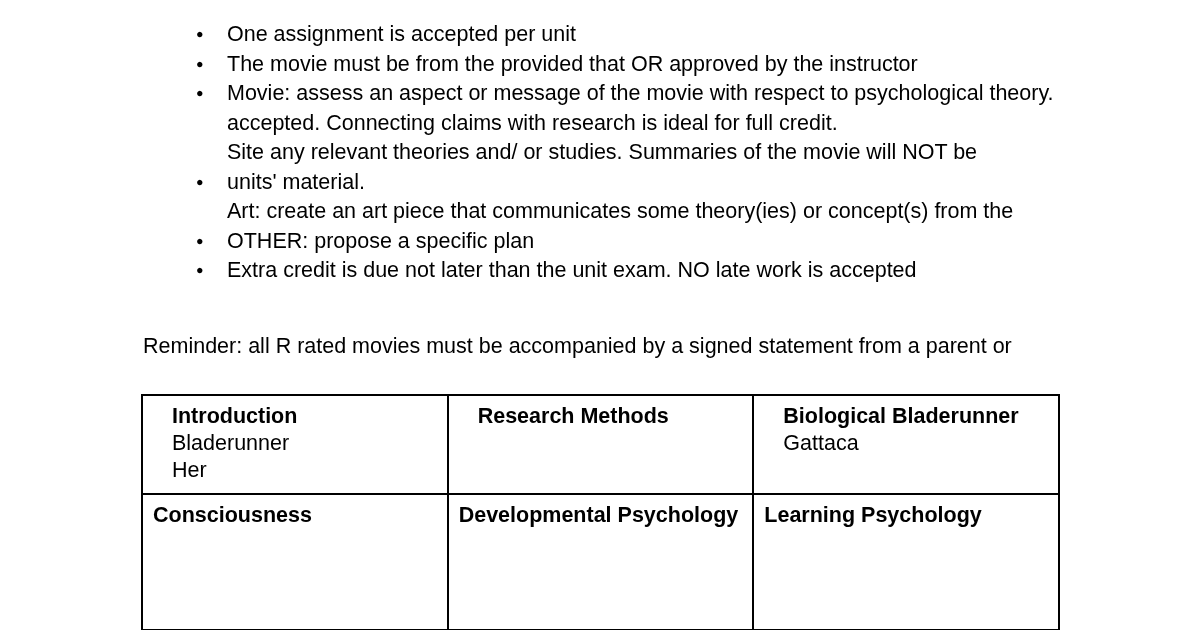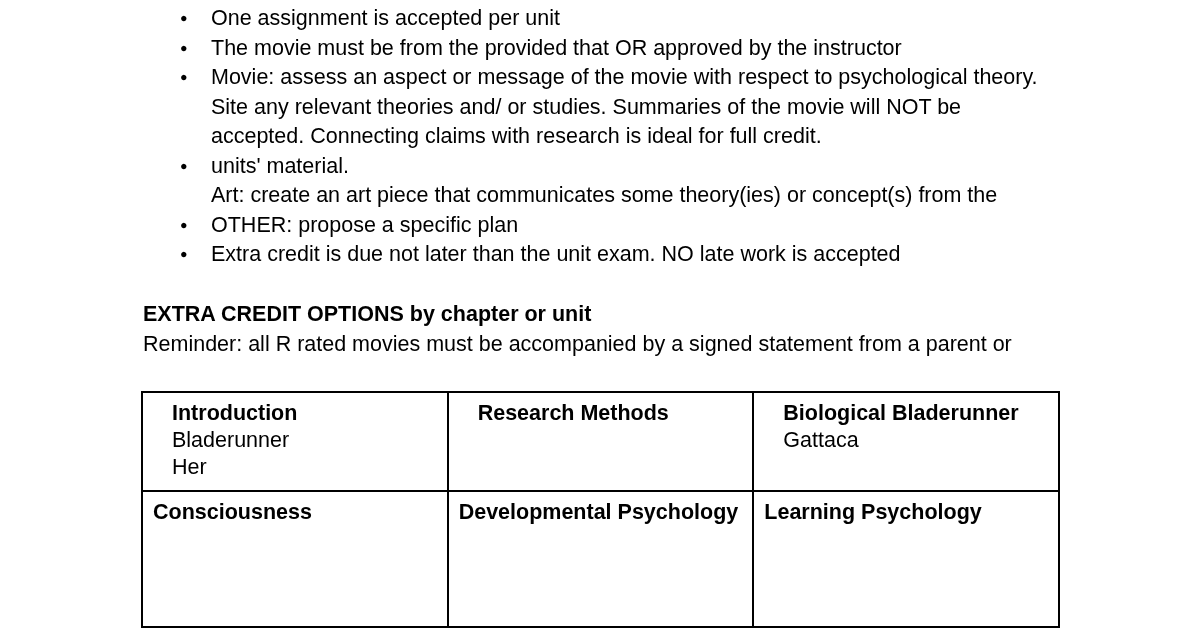--- a/index.html
+++ b/index.html
@@ -8,21 +8,21 @@
     height: 630px;
     overflow: hidden;
     background: #ffffff;
     color: #000000;
     font-family: "Liberation Sans", "DejaVu Sans", sans-serif;
     font-size: 21.5px;
     line-height: 29.5px;
   }
   .content { padding: 3px 0 0 143px; width: 960px; }
   .heading { font-weight: bold; white-space: nowrap; }
-  ul.bullets { list-style: none; margin: 1px; padding: 0; }
+  ul.bullets { list-style: none; margin: 17px; padding: 0; }
   ul.bullets > li { position: relative; padding-left: 67px; }
   ul.bullets > li::before {
     content: "\25CF";
     position: absolute;
     left: 36px;
     top: 0;
     font-size: 12.5px;
     line-height: 29.5px;
   }
   .line { white-space: nowrap; }
@@ -52,38 +52,37 @@
 
   <ul class="bullets">
     <li>
       <div class="line">One assignment is accepted per unit</div>
     </li>
     <li>
       <div class="line">The movie must be from the provided that OR approved by the instructor</div>
     </li>
     <li>
       <div class="line">Movie: assess an aspect or message of the movie with respect to psychological theory.</div>
+      <div class="line">accepted. Connecting claims with research is ideal for full credit.</div>
       <div class="line">Site any relevant theories and/ or studies. Summaries of the movie will NOT be</div>
-      <div class="line">accepted. Connecting claims with research is ideal for full credit.</div>
     </li>
     <li>
       <div class="line">units' material.</div>
       <div class="line">Art: create an art piece that communicates some theory(ies) or concept(s) from the</div>
     </li>
     <li>
       <div class="line">OTHER: propose a specific plan</div>
     </li>
     <li>
       <div class="line">Extra credit is due not later than the unit exam. NO late work is accepted</div>
     </li>
   </ul>
 
   <div class="spacer"></div>
 
-  <div class="heading">EXTRA CREDIT OPTIONS by chapter or unit</div>
 
   <div class="reminder">
     <div class="line">Reminder: all R rated movies must be accompanied by a signed statement from a parent or</div>
   </div>
 
   <table class="options-table">
     <tbody>
       <tr class="row-1">
         <td>
           <div class="cell-title">Introduction</div>

